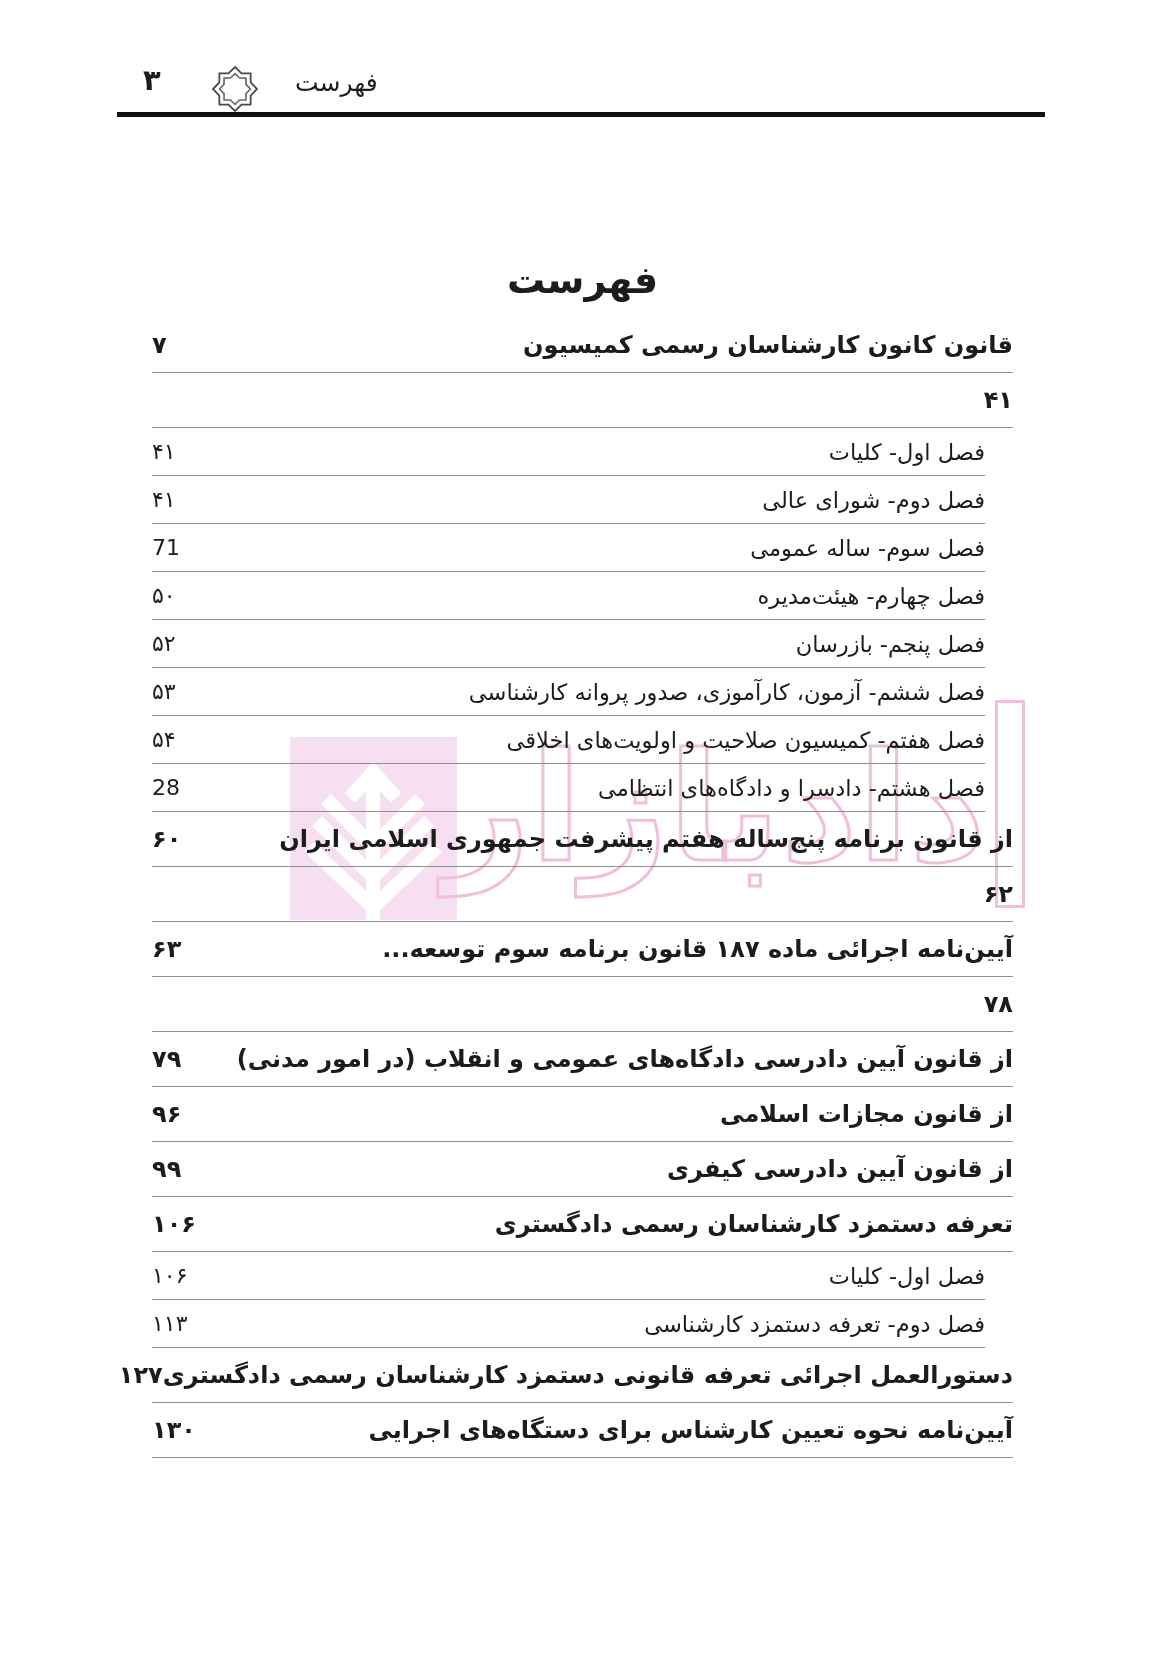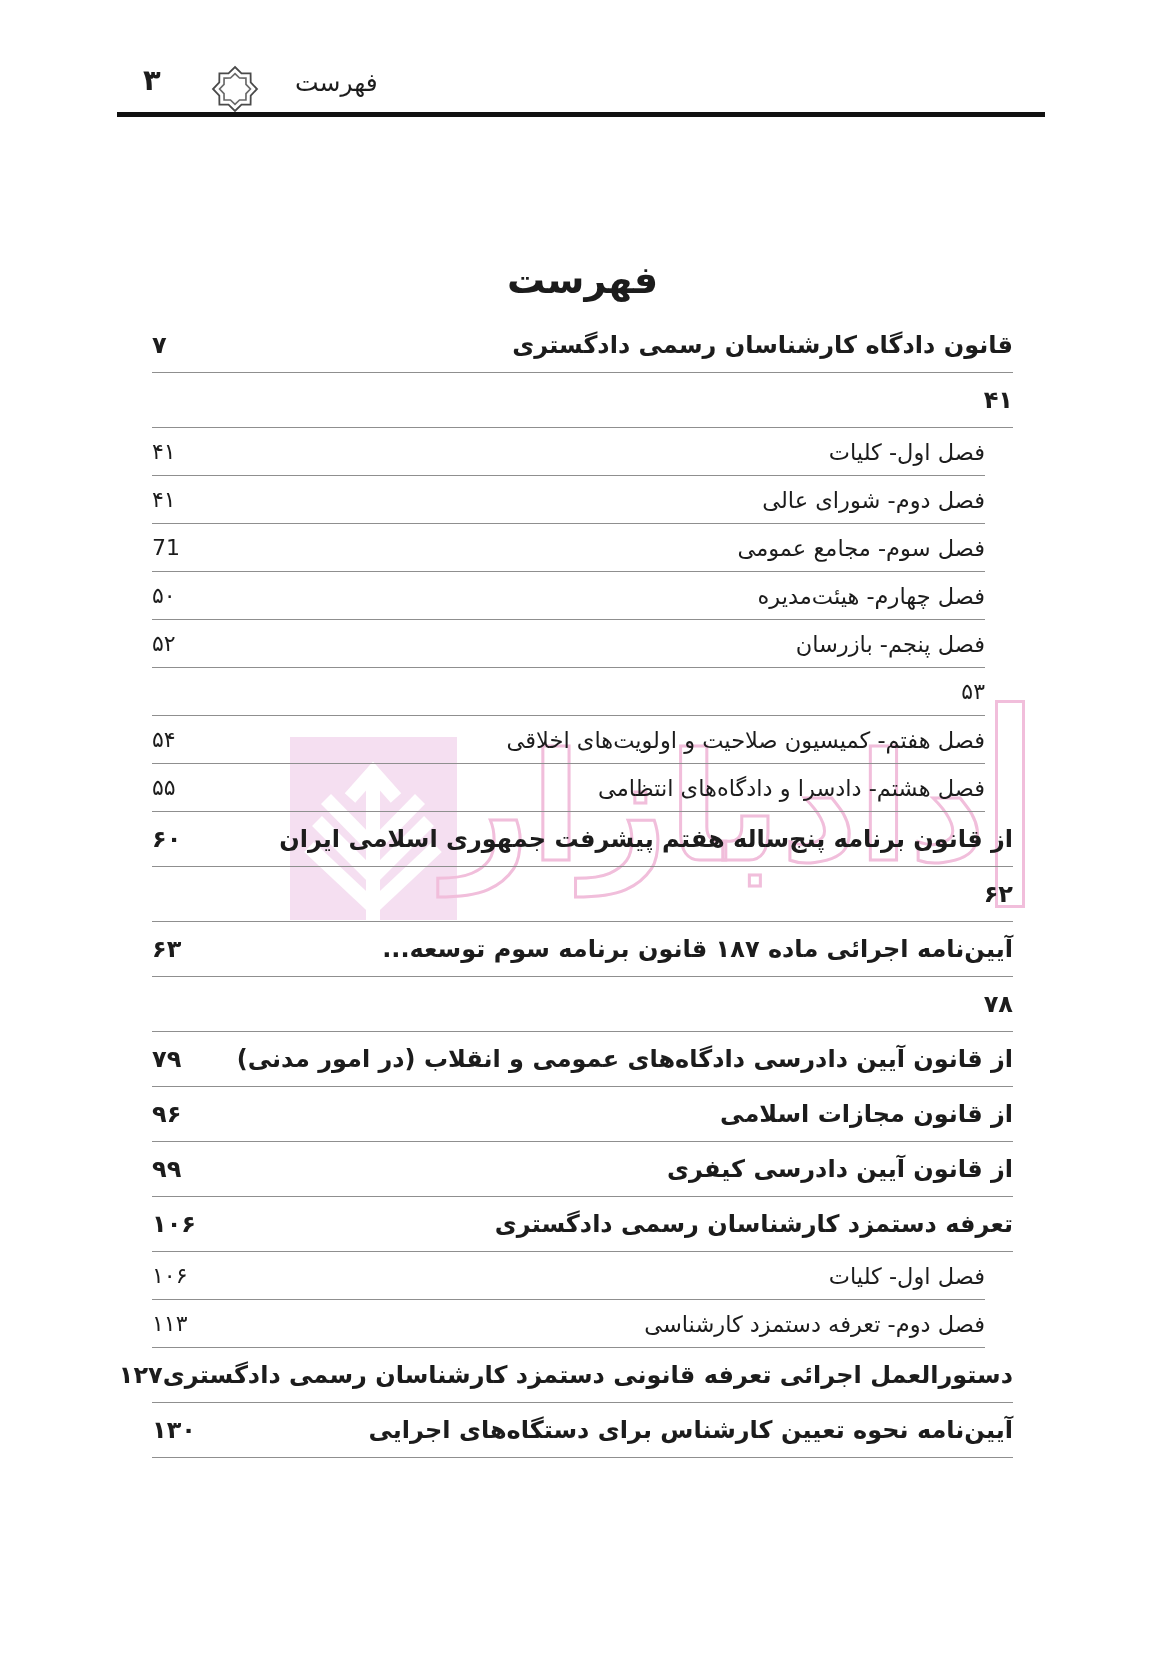--- a/index.html
+++ b/index.html
@@ -77,56 +77,57 @@
         <polygon points="24,2 30.5,8.3 39.6,8.4 39.7,17.5 46,24 39.7,30.5 39.6,39.6 30.5,39.7 24,46 17.5,39.7 8.4,39.6 8.3,30.5 2,24 8.3,17.5 8.4,8.4 17.5,8.3" fill="#ffffff" stroke="#6a6a6a" stroke-width="2.4" transform="translate(7.2,7.2) scale(0.7)"></polygon>
       </svg>
     </span>
     <span class="sect">فهرست</span>
   </div>
   <div class="rule"></div>
 
   <div class="toc-title">فهرست</div>
   <div class="rows">
       <div class="row book">
-        <span class="t">قانون دادگاه کارشناسان رسمی دادگستری</span>
+        <span class="t">قانون کانون کارشناسان رسمی کمیسیون</span>
         <span class="p">۷</span>
       </div>
       <div class="row book">
         <span class="p">۴۱</span>
       </div>
       <div class="row chapter">
         <span class="t">فصل اول- کلیات</span>
         <span class="p">۴۱</span>
       </div>
       <div class="row chapter">
         <span class="t">فصل دوم- شورای عالی</span>
         <span class="p">۴۱</span>
       </div>
       <div class="row chapter">
-        <span class="t">فصل سوم- مجامع عمومی</span>
+        <span class="t">فصل سوم- ساله عمومی</span>
         <span class="p">71</span>
       </div>
       <div class="row chapter">
         <span class="t">فصل چهارم- هیئت‌مدیره</span>
         <span class="p">۵۰</span>
       </div>
       <div class="row chapter">
         <span class="t">فصل پنجم- بازرسان</span>
         <span class="p">۵۲</span>
       </div>
       <div class="row chapter">
+        <span class="t">فصل ششم- آزمون، کارآموزی، صدور پروانه کارشناسی</span>
         <span class="p">۵۳</span>
       </div>
       <div class="row chapter">
         <span class="t">فصل هفتم- کمیسیون صلاحیت و اولویت‌های اخلاقی</span>
         <span class="p">۵۴</span>
       </div>
       <div class="row chapter">
         <span class="t">فصل هشتم- دادسرا و دادگاه‌های انتظامی</span>
-        <span class="p">۵۵</span>
+        <span class="p">28</span>
       </div>
       <div class="row book">
         <span class="t">از قانون برنامه پنج‌ساله هفتم  پیشرفت جمهوری اسلامی ایران</span>
         <span class="p">۶۰</span>
       </div>
       <div class="row book">
         <span class="p">۶۲</span>
       </div>
       <div class="row book">
         <span class="t">آیین‌نامه اجرائی  ماده ۱۸۷ قانون برنامه سوم توسعه...</span>

